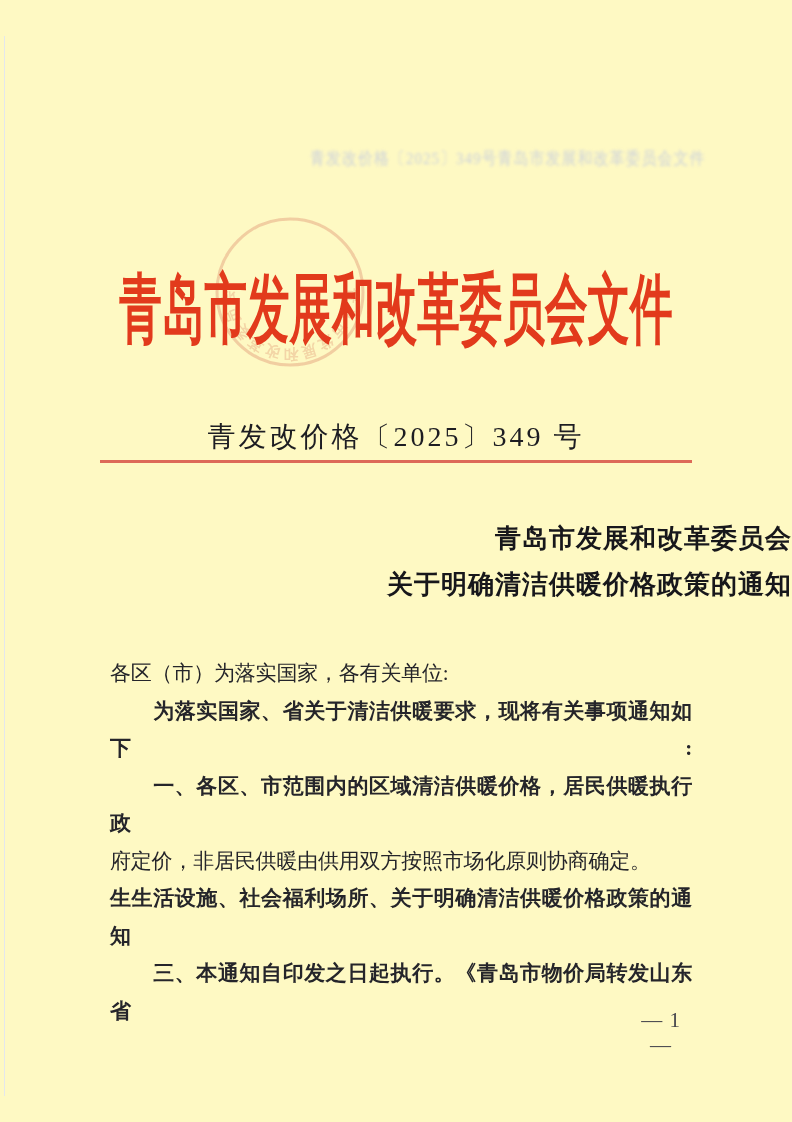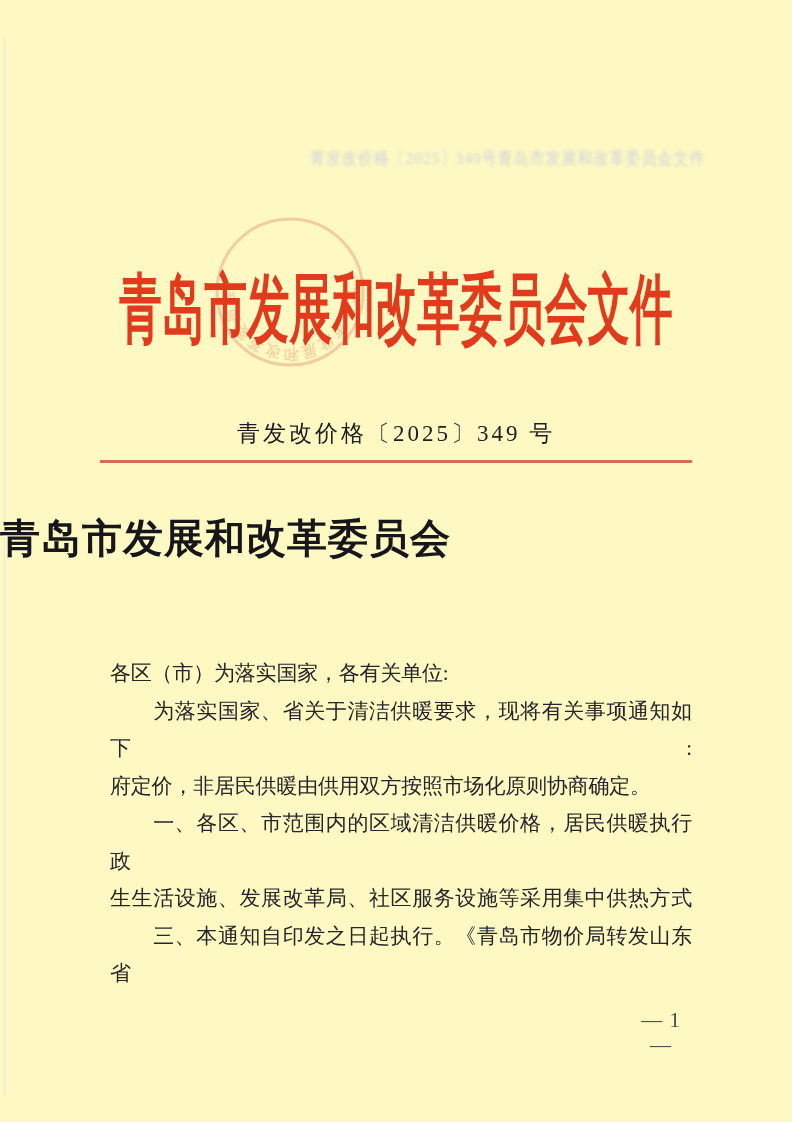--- a/index.html
+++ b/index.html
@@ -45,55 +45,55 @@
     font-weight: bold;
     color: #e23a1c;
     white-space: nowrap;
     z-index: 2;
   }
   .doc-number {
     position: absolute;
     top: 418px;
     left: 0; width: 100%;
     text-align: center;
-    font-size: 23px;
+    font-size: 28px;
     letter-spacing: 3px;
     color: #1d1d22;
   }
   .red-rule {
     position: absolute;
     top: 460px;
     left: 100px;
     width: 592px;
     height: 2.5px;
     background: #dd6a58;
   }
   .doc-title {
     position: absolute;
     top: 516px;
     left: 0; width: 100%;
-    text-align: left;
-    font-size: 40px;
+    text-align: right;
+    font-size: 26px;
     line-height: 46px;
     font-weight: 900;
     color: #17171b;
     letter-spacing: 1px;
   }
   .body-text {
     position: absolute;
     top: 655px;
     left: 110px;
     width: 582px;
     font-size: 21px;
     letter-spacing: -0.2px;
     line-height: 37.5px;
     color: #25252a;
   }
   .body-line { text-align: justify; }
-  .body-line.fill { text-align-last: justify; }
+  .body-line.fill { text-align-last: justify; font-weight: bold; }
   .page-number {
     position: absolute;
     top: 1008px;
     left: 633px;
     width: 56px;
     text-align: center;
     font-size: 21px;
     letter-spacing: 1px;
     color: #45454c;
   }
@@ -121,27 +121,28 @@
   </svg>
 
   <div class="letterhead">青岛市发展和改革委员会文件</div>
 
   <div class="doc-number">青发改价格〔2025〕349 号</div>
 
   <div class="red-rule"></div>
 
   <div class="doc-title">
     <div>青岛市发展和改革委员会</div>
+    <div>关于明确清洁供暖价格政策的通知</div>
   </div>
 
   <div class="body-text">
     <div class="body-line">各区（市）为落实国家，各有关单位:</div>
     <div class="body-line fill">　　为落实国家、省关于清洁供暖要求，现将有关事项通知如下:</div>
+    <div class="body-line fill">　　一、各区、市范围内的区域清洁供暖价格，居民供暖执行政</div>
     <div class="body-line">府定价，非居民供暖由供用双方按照市场化原则协商确定。</div>
-    <div class="body-line fill">　　一、各区、市范围内的区域清洁供暖价格，居民供暖执行政</div>
-    <div class="body-line fill">生生活设施、发展改革局、社区服务设施等采用集中供热方式</div>
+    <div class="body-line fill">生生活设施、社会福利场所、关于明确清洁供暖价格政策的通知</div>
     <div class="body-line fill">　　三、本通知自印发之日起执行。《青岛市物价局转发山东省</div>
 
   </div>
 
   <div class="page-number">— 1 —</div>
 
 </div>
 
 </body></html>

